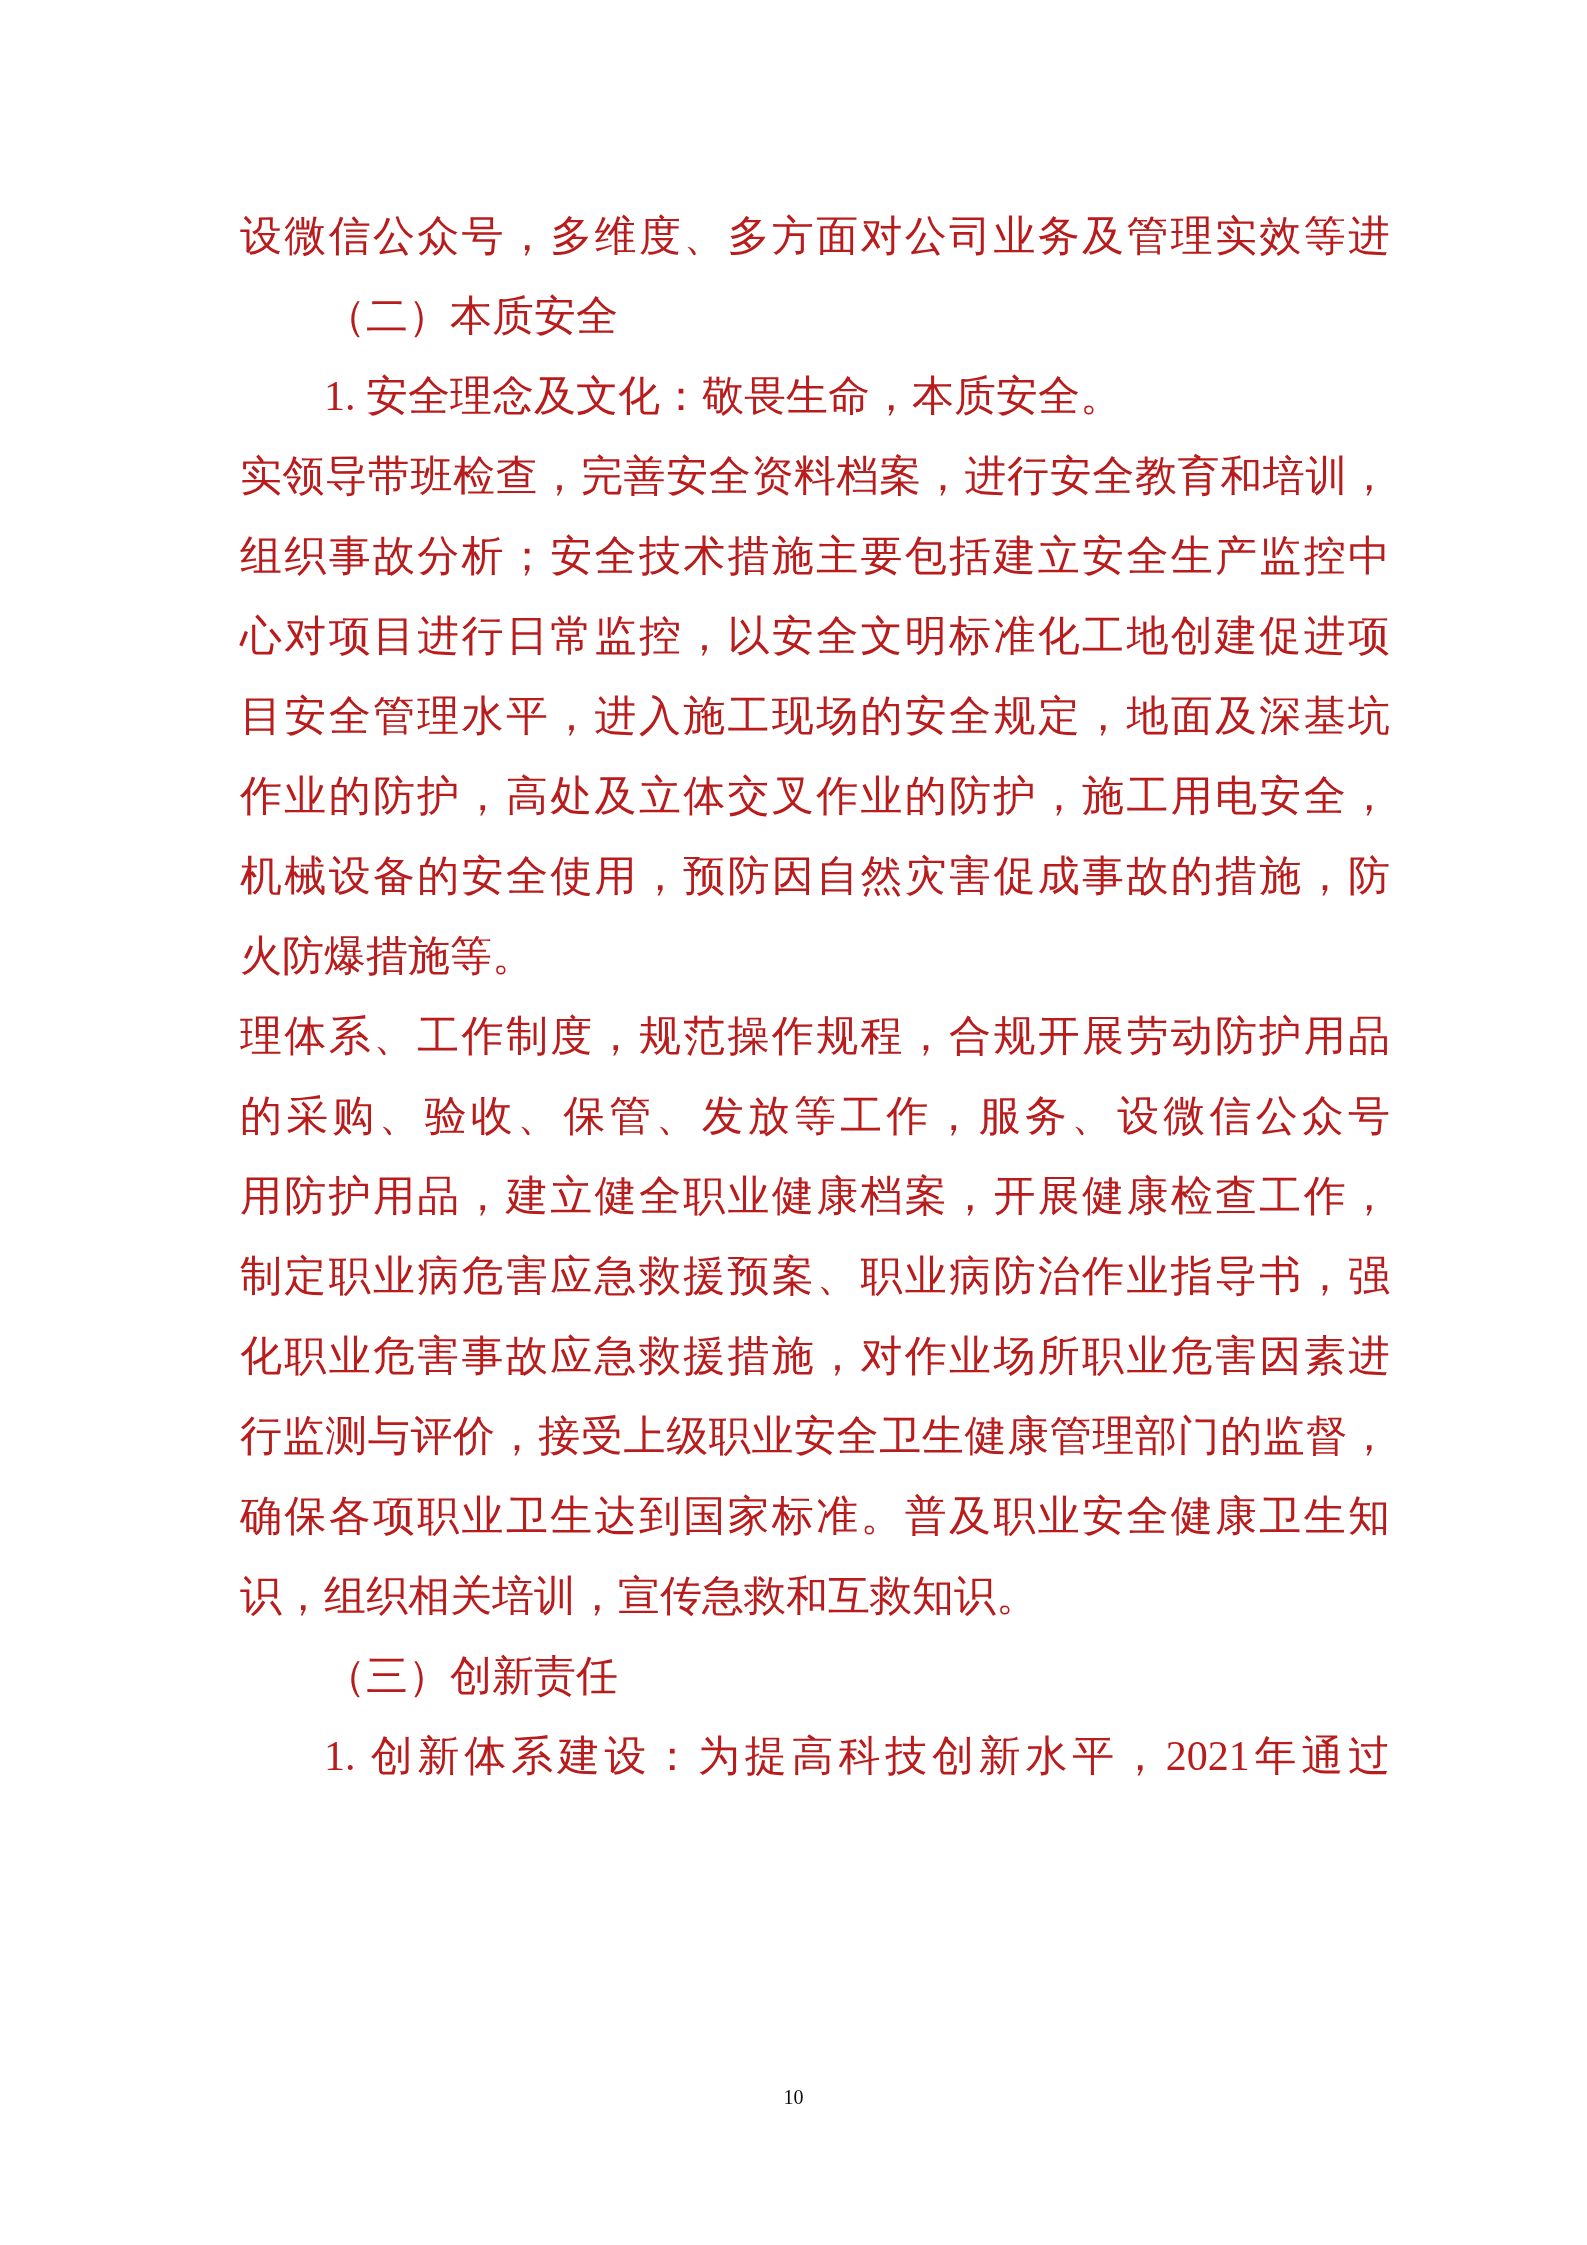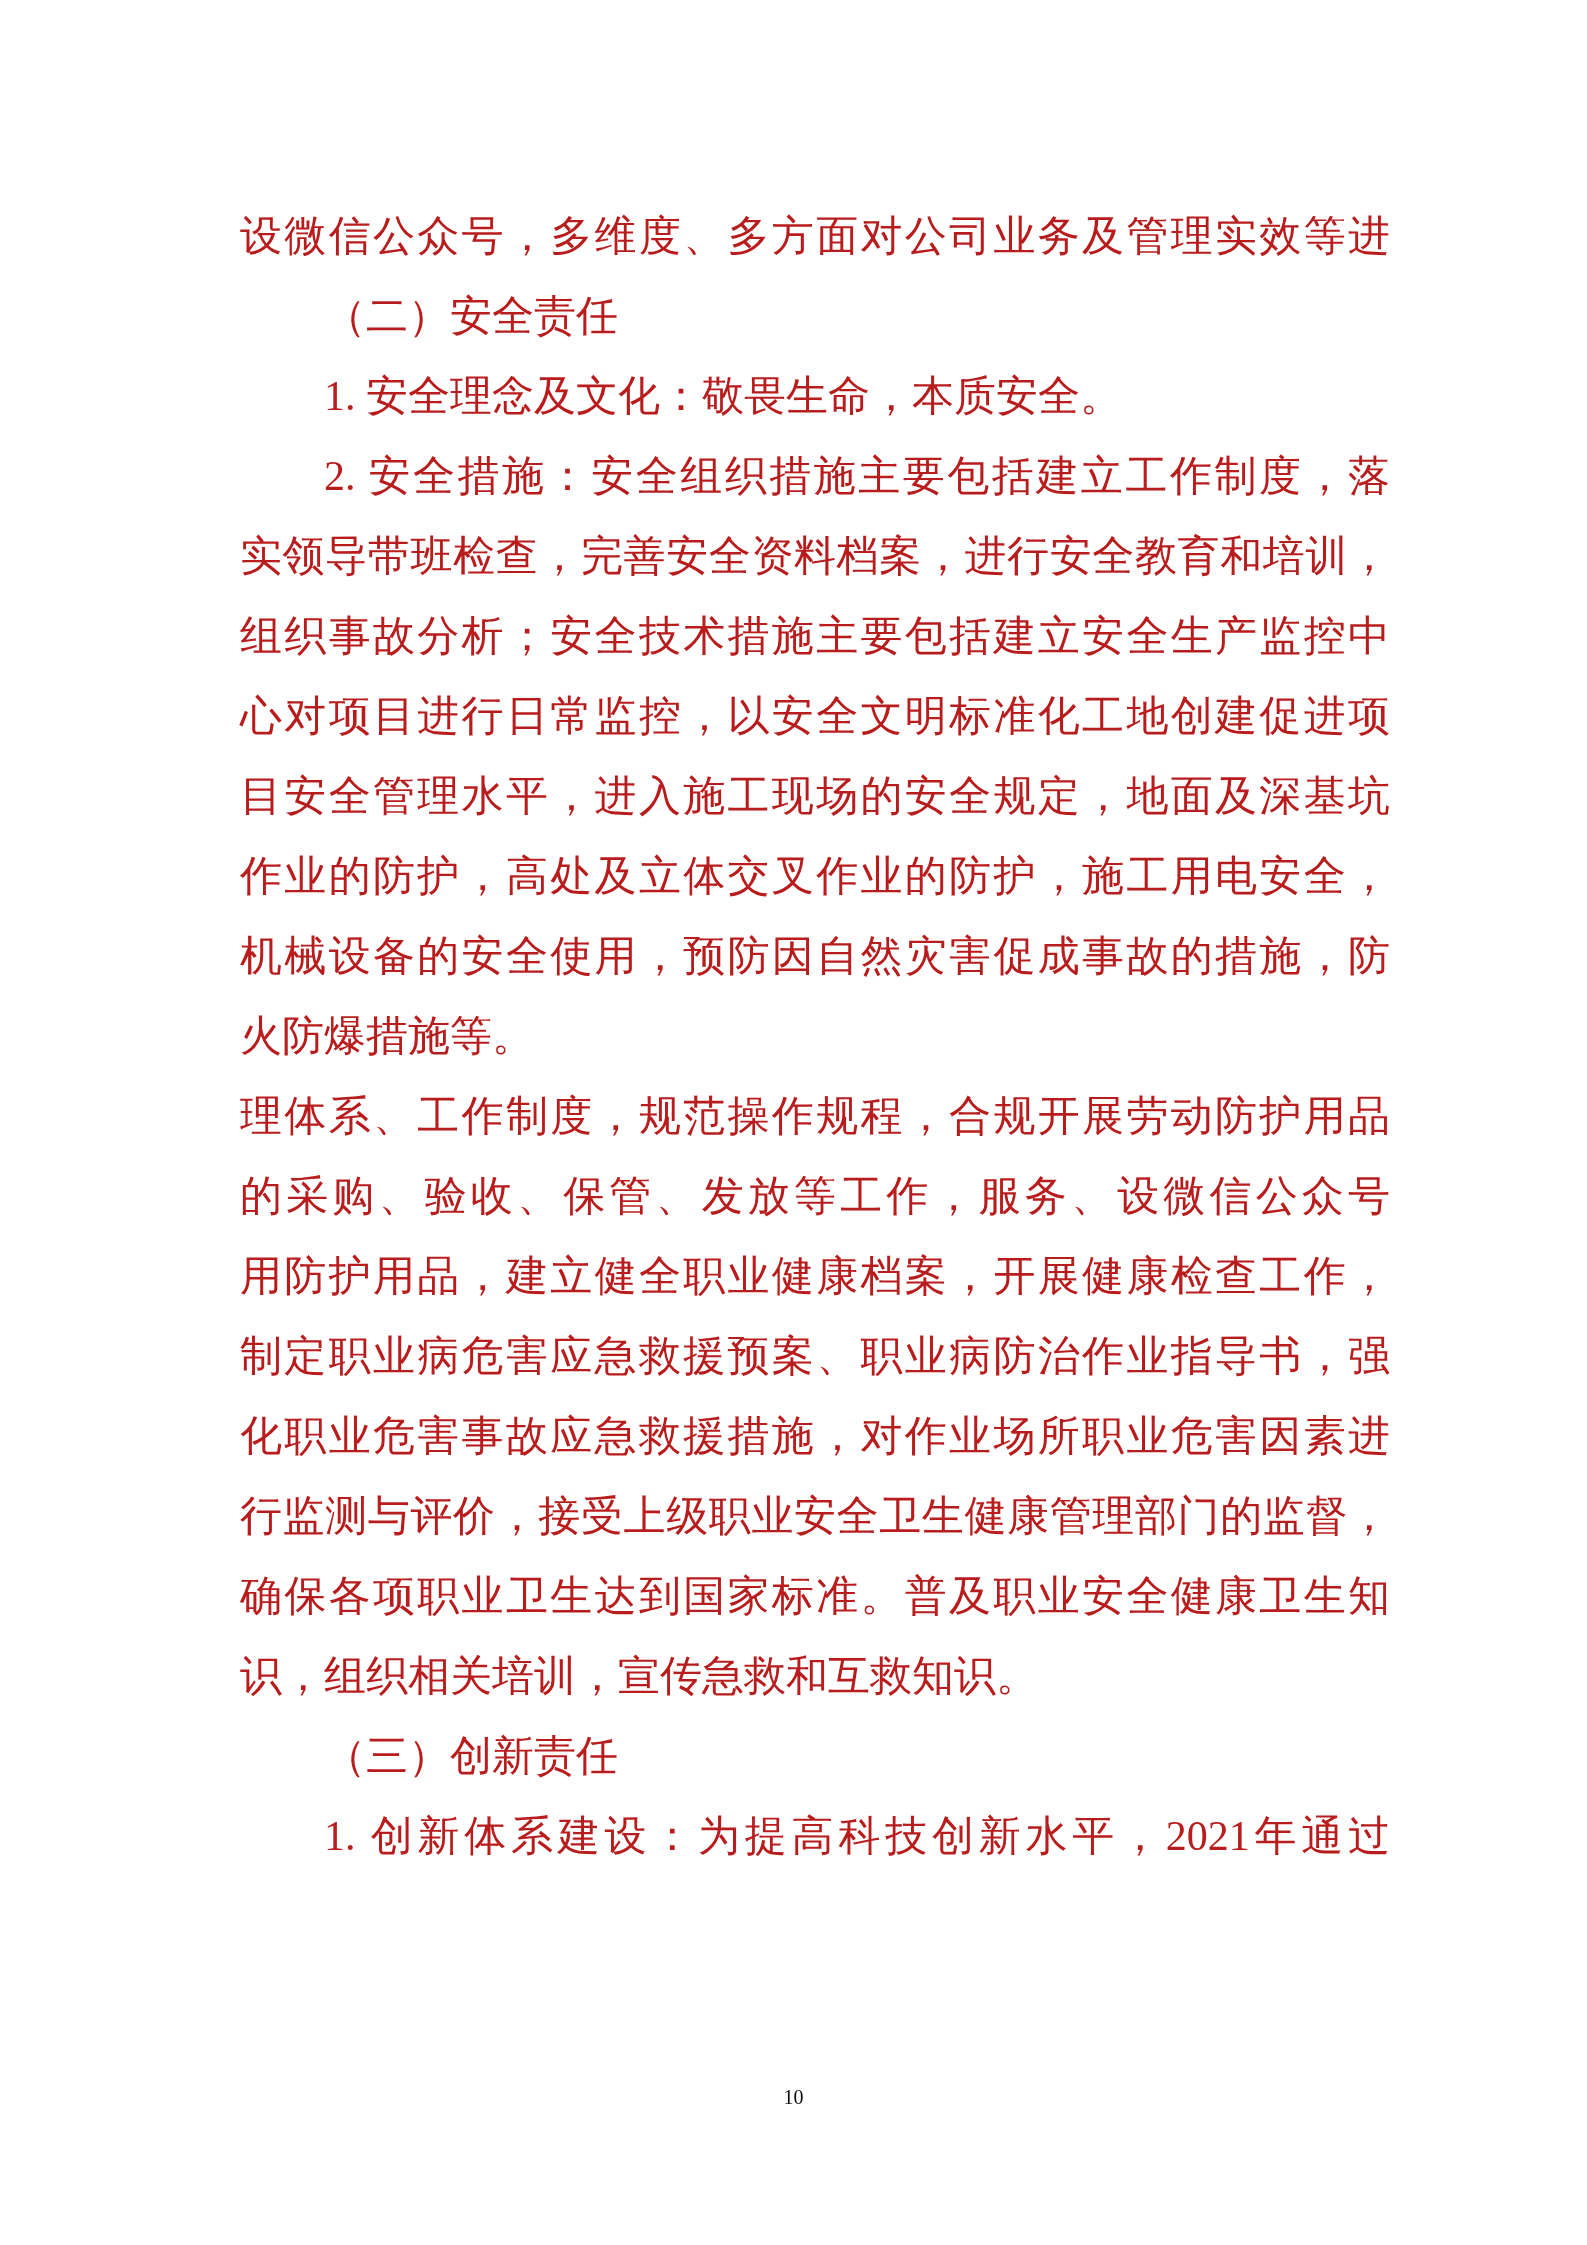--- a/index.html
+++ b/index.html
@@ -45,23 +45,22 @@
     line-height: 34px;
     color: #0b0b0b;
   }
 </style>
 </head>
 <body>
 
 <div class="page">
   <div class="text-block">
     <div class="line j">设微信公众号，多维度、多方面对公司业务及管理实效等进</div>
-    <div class="line ind">（二）安全责任</div>
+    <div class="line ind">（二）本质安全</div>
     <div class="line ind">1. 安全理念及文化：敬畏生命，本质安全。</div>
-    <div class="line ind j">2. 安全措施：安全组织措施主要包括建立工作制度，落</div>
     <div class="line j">实领导带班检查，完善安全资料档案，进行安全教育和培训，</div>
     <div class="line j">组织事故分析；安全技术措施主要包括建立安全生产监控中</div>
     <div class="line j">心对项目进行日常监控，以安全文明标准化工地创建促进项</div>
     <div class="line j">目安全管理水平，进入施工现场的安全规定，地面及深基坑</div>
     <div class="line j">作业的防护，高处及立体交叉作业的防护，施工用电安全，</div>
     <div class="line j">机械设备的安全使用，预防因自然灾害促成事故的措施，防</div>
     <div class="line">火防爆措施等。</div>
     <div class="line j">理体系、工作制度，规范操作规程，合规开展劳动防护用品</div>
     <div class="line j">的采购、验收、保管、发放等工作，服务、设微信公众号</div>
     <div class="line j">用防护用品，建立健全职业健康档案，开展健康检查工作，</div>

